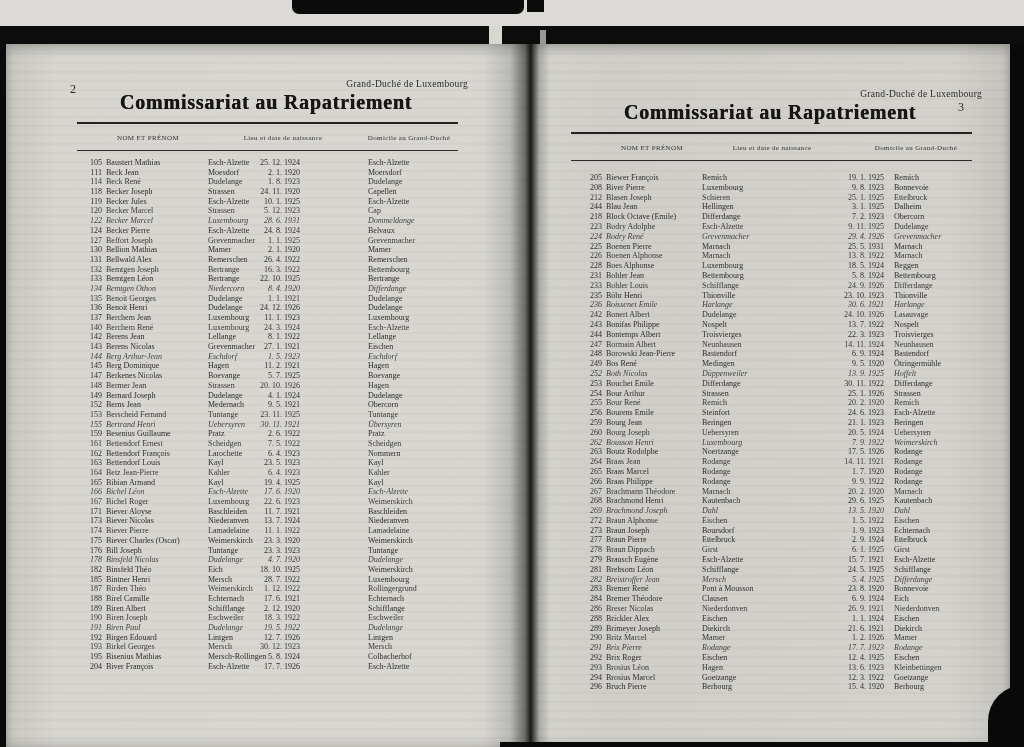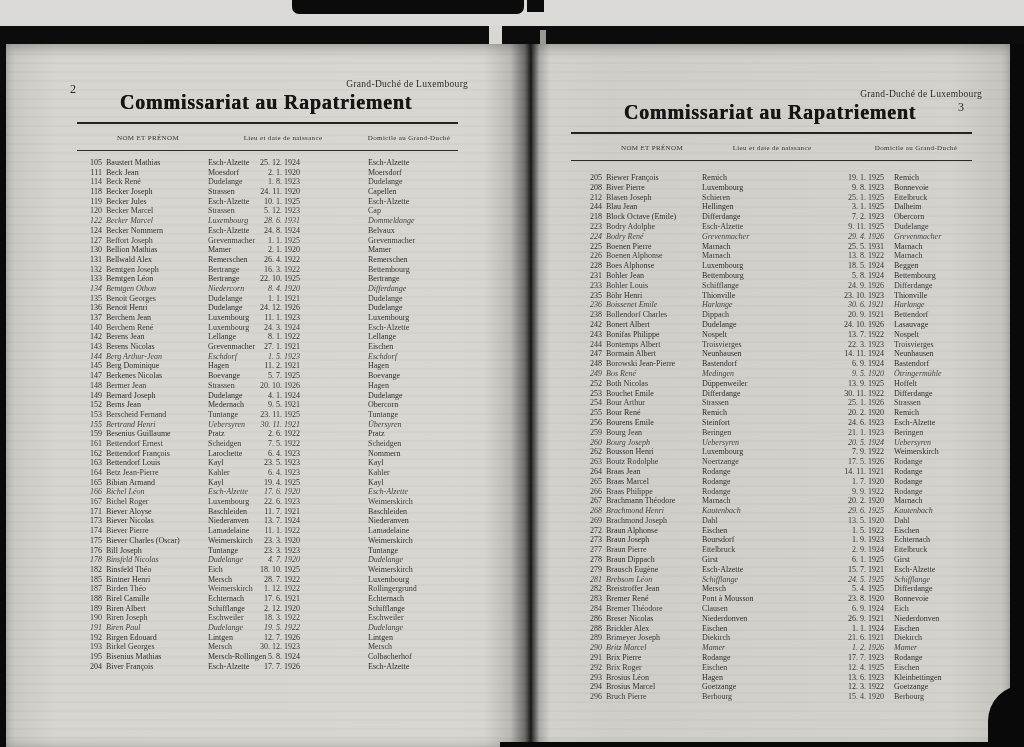--- a/index.html
+++ b/index.html
@@ -162,21 +162,21 @@
   <div class="row">
     <span class="c-num">122</span>
     <span class="c-name">Becker Marcel</span>
     <span class="c-birthplace">Luxembourg</span>
     <span class="c-date">28. 6. 1931</span>
     <span class="c-dom">Dommeldange</span>
   </div>
 
   <div class="row">
     <span class="c-num">124</span>
-    <span class="c-name">Becker Nommern</span>
+    <span class="c-name">Becker Pierre</span>
     <span class="c-birthplace">Esch-Alzette</span>
     <span class="c-date">24. 8. 1924</span>
     <span class="c-dom">Belvaux</span>
   </div>
 
   <div class="row">
     <span class="c-num">127</span>
     <span class="c-name">Beffort Joseph</span>
     <span class="c-birthplace">Grevenmacher</span>
     <span class="c-date">1. 1. 1925</span>
@@ -656,27 +656,20 @@
   </div>
 
   <div class="row">
     <span class="c-num">236</span>
     <span class="c-name">Boissenet Emile</span>
     <span class="c-birthplace">Harlange</span>
     <span class="c-date">30. 6. 1921</span>
     <span class="c-dom">Harlange</span>
   </div>
 
-  <div class="row">
-    <span class="c-num">238</span>
-    <span class="c-name">Bollendorf Charles</span>
-    <span class="c-birthplace">Dippach</span>
-    <span class="c-date">20. 9. 1921</span>
-    <span class="c-dom">Bettendorf</span>
-  </div>
 
   <div class="row">
     <span class="c-num">242</span>
     <span class="c-name">Bonert Albert</span>
     <span class="c-birthplace">Dudelange</span>
     <span class="c-date">24. 10. 1926</span>
     <span class="c-dom">Lasauvage</span>
   </div>
 
   <div class="row">

